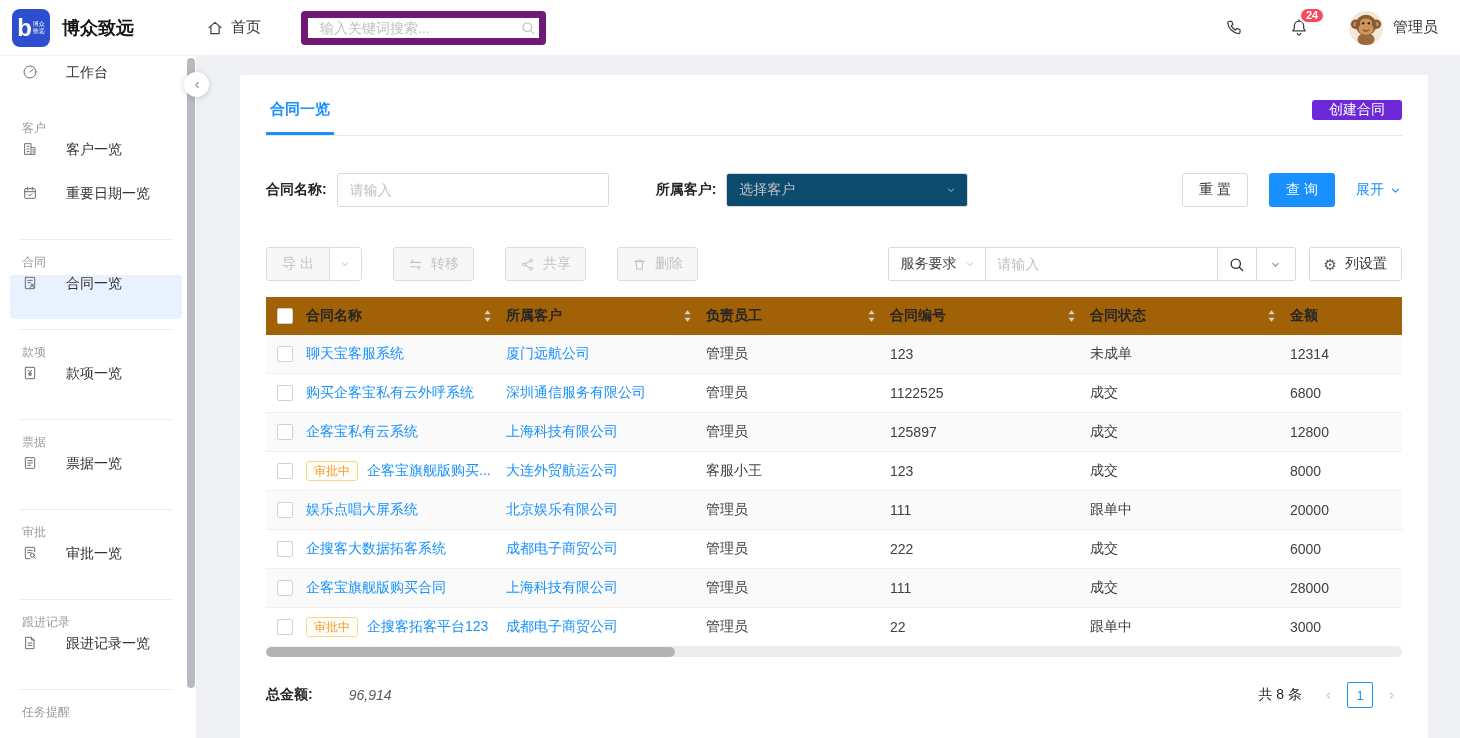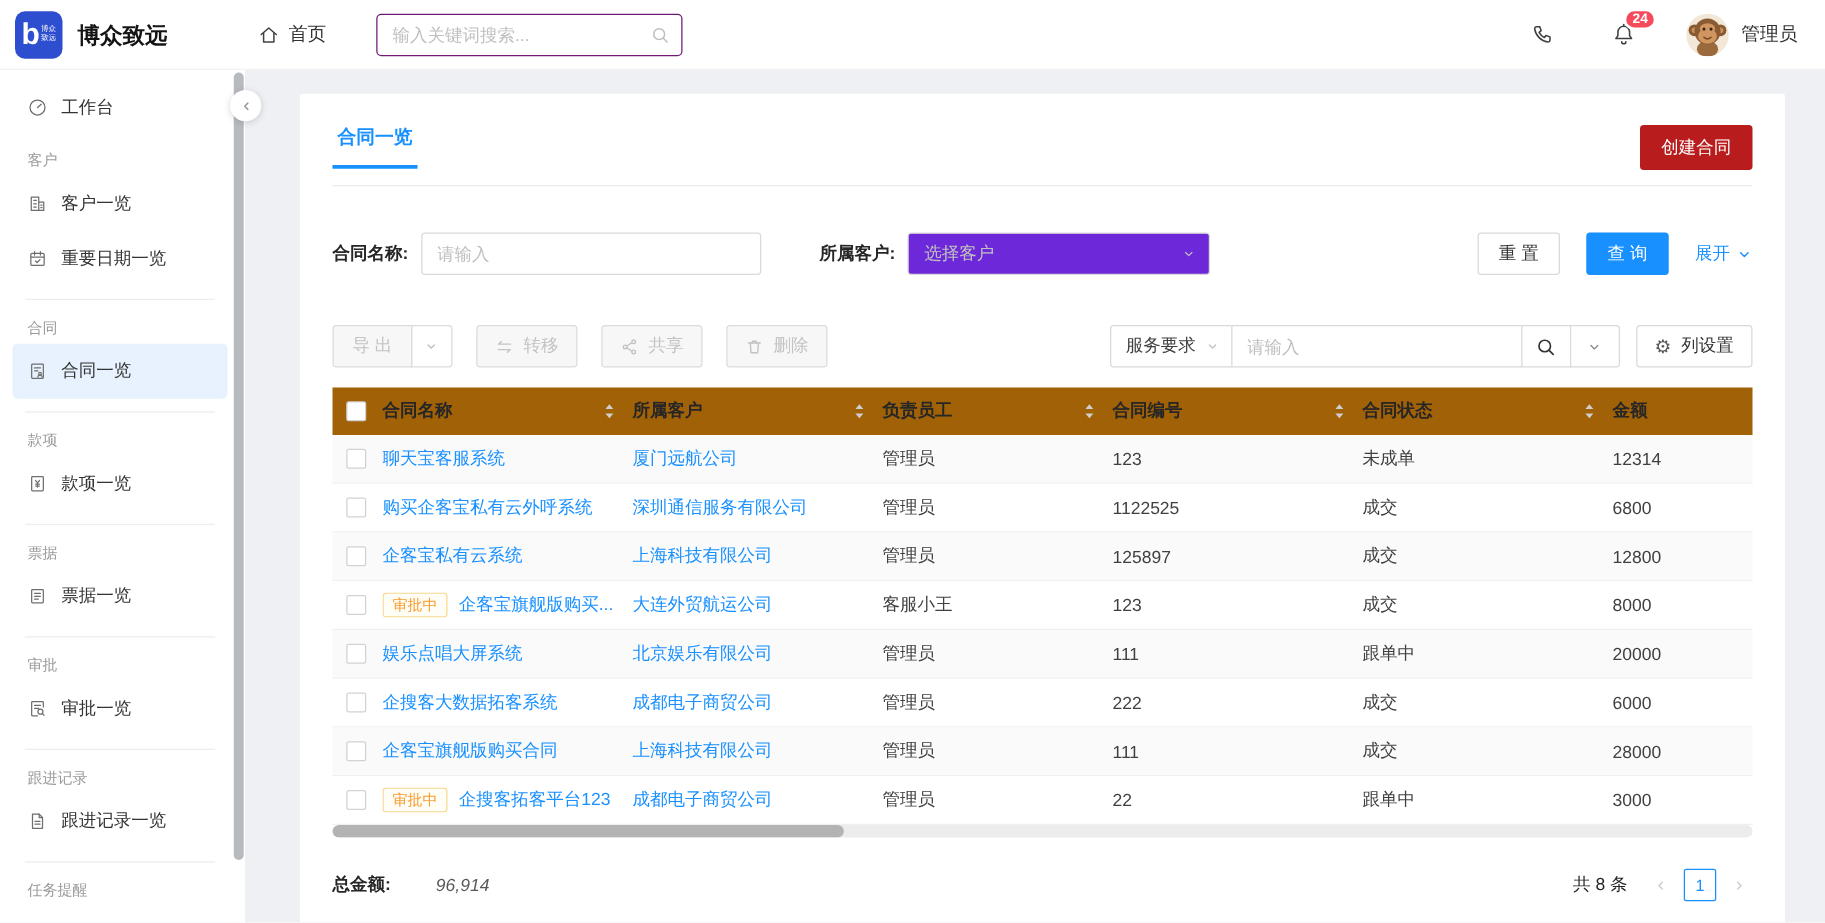--- a/index.html
+++ b/index.html
@@ -9,64 +9,64 @@
 
   
   .topbar { position:absolute; top:0; left:0; right:0; height:56px; background:#fff; display:flex; align-items:center; z-index:20; border-bottom:1px solid #f2f2f2; }
   .logo-wrap { display:flex; align-items:center; margin-left:12px; }
   .logo-box { width:38px; height:38px; background:#2e4ed0; border-radius:8px; display:flex; align-items:center; justify-content:center; gap:1px; }
   .logo-b { color:#fff; font-size:24px; font-weight:700; line-height:1; }
   .logo-mini { display:flex; flex-direction:column; color:#fff; font-size:6px; line-height:7px; }
   .brand { font-size:18px; font-weight:700; color:#141414; margin-left:12px; }
   .nav-home { display:flex; align-items:center; gap:7px; margin-left:72px; font-size:15px; color:#333; cursor:pointer; }
   .hsearch { position:relative; margin-left:40px; }
-  .hsearch input { width:245px; height:34px; border:1px solid #701a75; border-radius:4px; padding:0 34px 0 12px; font-size:14px; color:#333; outline:none; font-family:inherit; }
+  .hsearch input { width:245px; height:34px; border:7px solid #701a75; border-radius:4px; padding:0 34px 0 12px; font-size:14px; color:#333; outline:none; font-family:inherit; }
   .hsearch input::placeholder { color:#c0c0c0; }
   .hsearch .mag { position:absolute; right:10px; top:9px; }
   .top-right { margin-left:auto; display:flex; align-items:center; padding-right:22px; }
   .icon-btn { cursor:pointer; }
   .phone-wrap { margin-right:44px; }
   .bell-wrap { position:relative; margin-right:40px; }
   .bell-badge { position:absolute; top:-10px; left:10px; background:#f5495c; color:#fff; border:2px solid #fff; border-radius:9px; font-size:11px; line-height:13px; padding:0 5px; font-weight:700; }
   .avatar { width:34px; height:34px; border-radius:50%; overflow:hidden; background:#f3e7d8; margin-right:10px; cursor:pointer; }
   .username { font-size:15px; color:#333; }
 
   
   .sidebar { position:absolute; top:56px; left:0; bottom:0; width:196px; background:#fff; z-index:10; }
   .menu { padding:8px 14px 0 10px; }
-  .menu-item { height:44px; display:flex; align-items:center; gap:11px; padding:0 12px; border-radius:4px; font-size:14px; color:#333; cursor:pointer; white-space:nowrap; }
+  .menu-item { height:44px; display:flex; gap:28px; padding:0 12px; border-radius:4px; font-size:14px; color:#333; cursor:pointer; white-space:nowrap; }
   .menu-item.active { background:#e7f2fe; }
   .menu-section { font-size:12px; color:#9a9a9a; padding:12px 12px 4px; }
   .menu-divider { height:1px; background:#ededed; margin:10px 10px 2px 10px; }
   .mi-icon { color:#6e6e6e; flex:0 0 auto; }
   .side-scrollbar { position:absolute; top:2px; right:0; width:10px; bottom:0; background:#fff; }
   .side-thumb { position:absolute; top:0; right:1px; width:8px; height:630px; background:#b7bbc0; border-radius:4px; }
   .collapse-btn { position:absolute; top:72px; left:184px; width:25px; height:25px; border-radius:50%; background:#fff; box-shadow:0 1px 6px rgba(0,0,0,0.16); display:flex; align-items:center; justify-content:center; z-index:25; cursor:pointer; color:#9a9a9a; }
 
   
   .main { position:absolute; top:56px; left:196px; right:0; bottom:0; background:#eef0f3; padding:19px 32px 0 44px; overflow:hidden; }
   .card { background:#fff; border-radius:2px; height:760px; padding:0 26px; }
 
   .tabrow { display:flex; justify-content:space-between; align-items:flex-start; padding-top:25px; border-bottom:1px solid #e9e9e9; }
   .tab { color:#1890ff; font-size:15px; font-weight:700; padding:0 4px 13px; border-bottom:3px solid #1890ff; cursor:pointer; }
-  .btn-create { height:36px; padding:0 17px; background:#b91c1c; border:none; border-radius:3px; color:#fff; font-size:14px; margin-bottom:12px; cursor:pointer; font-family:inherit; }
+  .btn-create { height:20px; padding:0 17px; background:#6d28d9; border:none; border-radius:3px; color:#fff; font-size:14px; margin-bottom:12px; cursor:pointer; font-family:inherit; }
 
   .filters { display:flex; align-items:center; margin-top:37px; }
   .f-label { font-weight:700; color:#262626; margin-right:10px; white-space:nowrap; }
   .f-input { width:272px; height:34px; border:1px solid #d9d9d9; border-radius:3px; padding:0 12px; font-size:14px; outline:none; font-family:inherit; }
   .f-input::placeholder, .g-input::placeholder { color:#c0c0c0; }
   .f-gap { width:47px; }
-  .f-select { width:242px; height:34px; border:1px solid #d9d9d9; border-radius:3px; display:flex; align-items:center; justify-content:space-between; padding:0 10px 0 12px; color:#c0c0c0; cursor:pointer; background:#6d28d9; }
+  .f-select { width:242px; height:34px; border:1px solid #d9d9d9; border-radius:3px; display:flex; align-items:center; justify-content:space-between; padding:0 10px 0 12px; color:#c0c0c0; cursor:pointer; background:#0c4a6e; }
   .filters-right { margin-left:auto; display:flex; align-items:center; gap:21px; }
   .btn-reset { width:66px; height:34px; background:#fff; border:1px solid #d9d9d9; border-radius:3px; font-size:14px; color:#333; cursor:pointer; font-family:inherit; }
   .btn-query { width:66px; height:34px; background:#1890ff; border:none; border-radius:3px; font-size:14px; color:#fff; cursor:pointer; font-family:inherit; }
   .expand-link { display:flex; align-items:center; gap:5px; color:#1890ff; cursor:pointer; }
 
   .toolbar { display:flex; align-items:center; margin-top:40px; }
-  .tb-left { display:flex; gap:19px; }
+  .tb-left { display:flex; gap:31px; }
   .split { display:flex; }
   .split-main { height:34px; padding:0 15px; background:#f7f7f7; border:1px solid #dcdcdc; border-radius:3px 0 0 3px; color:#c3c3c3; display:flex; align-items:center; cursor:not-allowed; }
   .split-arrow { width:33px; height:34px; background:#fff; border:1px solid #dcdcdc; border-left:1px solid #dcdcdc; margin-left:-1px; border-radius:0 3px 3px 0; display:flex; align-items:center; justify-content:center; color:#b9b9b9; cursor:pointer; }
   .btn-dis { height:34px; padding:0 14px; background:#f7f7f7; border:1px solid #dcdcdc; border-radius:3px; color:#c3c3c3; display:flex; align-items:center; gap:8px; cursor:not-allowed; }
   .tb-right { margin-left:auto; display:flex; align-items:flex-start; }
   .g-select { height:34px; border:1px solid #d9d9d9; border-radius:3px 0 0 3px; background:#fff; display:flex; align-items:center; gap:7px; padding:0 9px 0 12px; color:#404040; cursor:pointer; }
   .g-input { width:233px; height:34px; border:1px solid #d9d9d9; margin-left:-1px; padding:0 12px; font-size:14px; outline:none; font-family:inherit; }
   .g-btn { width:40px; height:34px; border:1px solid #d9d9d9; background:#fff; margin-left:-1px; display:flex; align-items:center; justify-content:center; cursor:pointer; color:#404040; }
   .g-btn.last { border-radius:0 3px 3px 0; color:#8c8c8c; }
   .btn-colset { height:34px; padding:0 14px; border:1px solid #d9d9d9; border-radius:3px; background:#fff; display:flex; align-items:center; gap:8px; color:#333; margin-left:13px; cursor:pointer; font-size:14px; }

